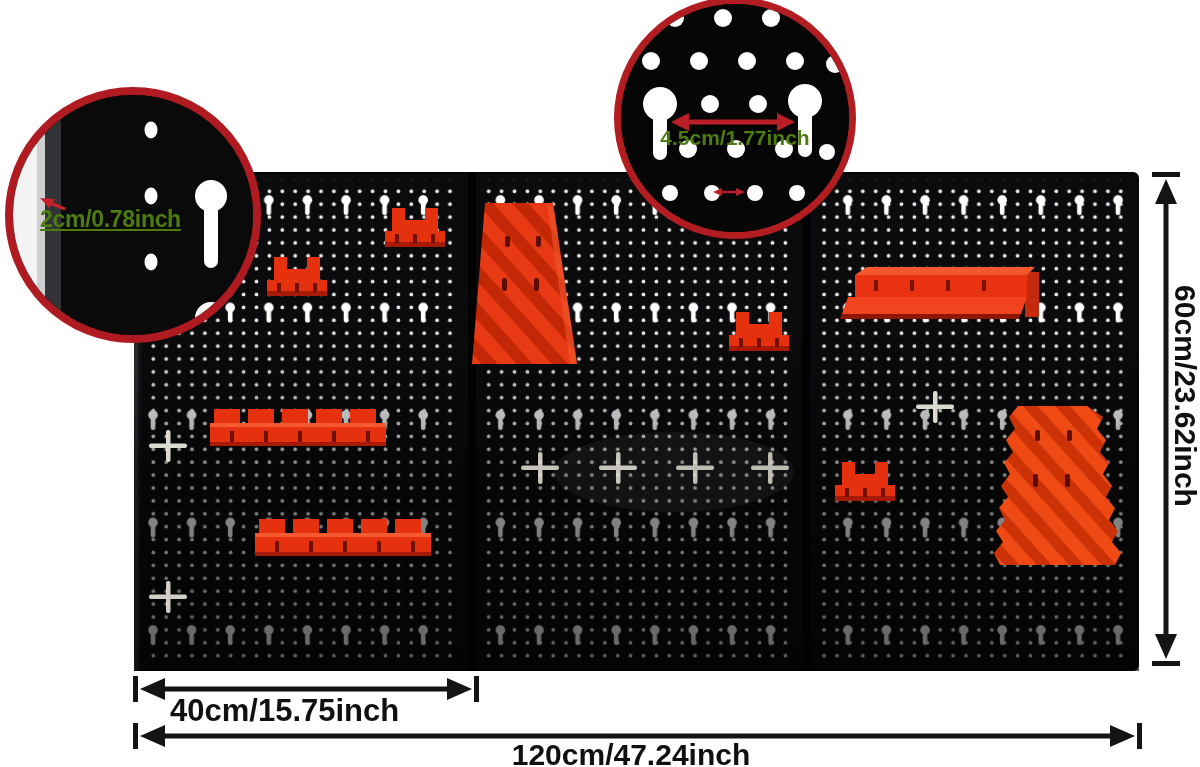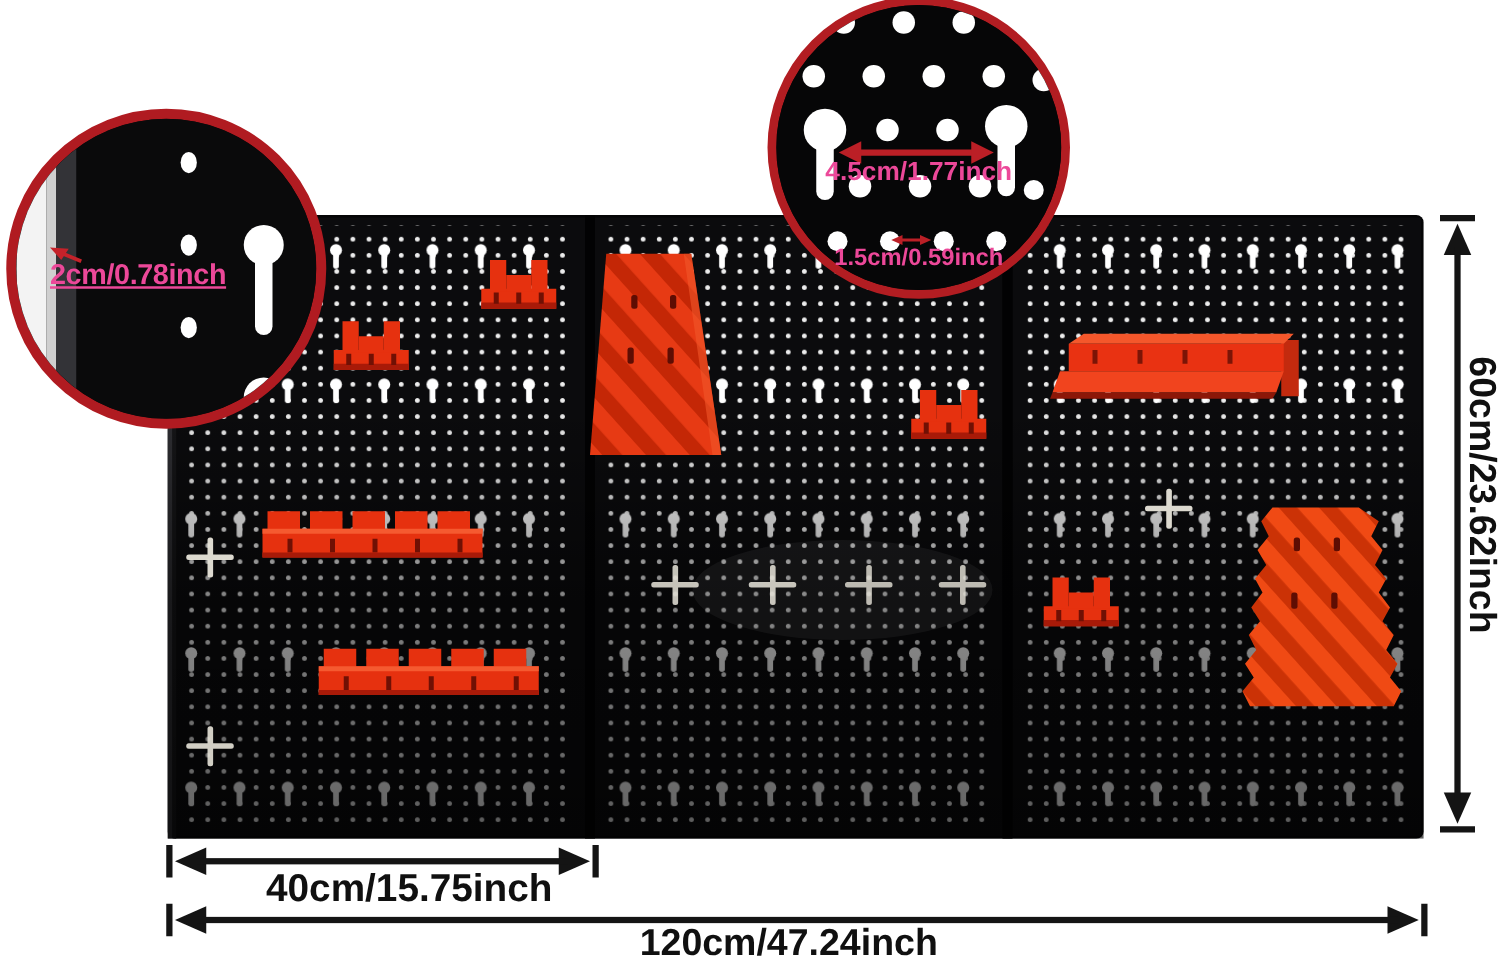--- a/index.html
+++ b/index.html
@@ -9,26 +9,26 @@
   }
   
   .callout{
     position:absolute;border-radius:50%;background:#0a0a0b;overflow:hidden;
     box-sizing:content-box;z-index:5;
   }
   .callout-edge{left:5px;top:87px;width:240px;height:240px;border:8px solid #b01b21;}
   .callout-holes{left:614px;top:-3px;width:228px;height:228px;border:7px solid #b21d22;}
   
   .lbl{position:absolute;z-index:10;font-weight:bold;white-space:nowrap;}
-  .lbl-red{color:#ec4899;}
+  .lbl-red{color:#4d7c0f;}
   .lbl-dark{color:#101010;}
   .edge-lbl{left:40px;top:206px;width:160px;font-size:23px;letter-spacing:-0.3px;text-decoration:underline;}
   .keyspc-lbl{left:640px;top:126px;width:190px;text-align:center;font-size:21px;}
   .dotspc-lbl{left:640px;top:196px;width:190px;text-align:center;font-size:19px;}
-  .w40-lbl{left:170px;top:693px;width:272px;text-align:right;font-size:31px;}
+  .w40-lbl{left:170px;top:693px;width:272px;text-align:left;font-size:31px;}
   .w120-lbl{left:470px;top:738px;width:322px;text-align:center;font-size:30px;}
   .h60-lbl{left:1066px;top:380px;width:240px;height:32px;text-align:center;
            font-size:30px;transform:rotate(90deg);}
   svg{display:block;}
   .board-svg{position:absolute;left:134px;top:172px;z-index:1;}
   .dims-svg{position:absolute;left:0;top:0;z-index:8;pointer-events:none;}
 </style>
 </head>
 <body>
 
@@ -240,18 +240,17 @@
       <rect x="1152" y="172" width="28" height="5"></rect>
       <rect x="1152" y="661" width="28" height="5"></rect>
       <polygon points="1166,179 1155,204 1177,204"></polygon>
       <polygon points="1166,659 1155,634 1177,634"></polygon>
       <rect x="1163.5" y="198" width="5" height="442"></rect>
     </g>
   </svg>
 
   <div class="lbl lbl-red edge-lbl">2cm/0.78inch</div>
   <div class="lbl lbl-red keyspc-lbl">4.5cm/1.77inch</div>
-  <div class="lbl lbl-red dotspc-lbl">1.5cm/0.59inch</div>
   <div class="lbl lbl-dark w40-lbl">40cm/15.75inch</div>
   <div class="lbl lbl-dark w120-lbl">120cm/47.24inch</div>
   <div class="lbl lbl-dark h60-lbl">60cm/23.62inch</div>
 
 </div>
 
 </body></html>

